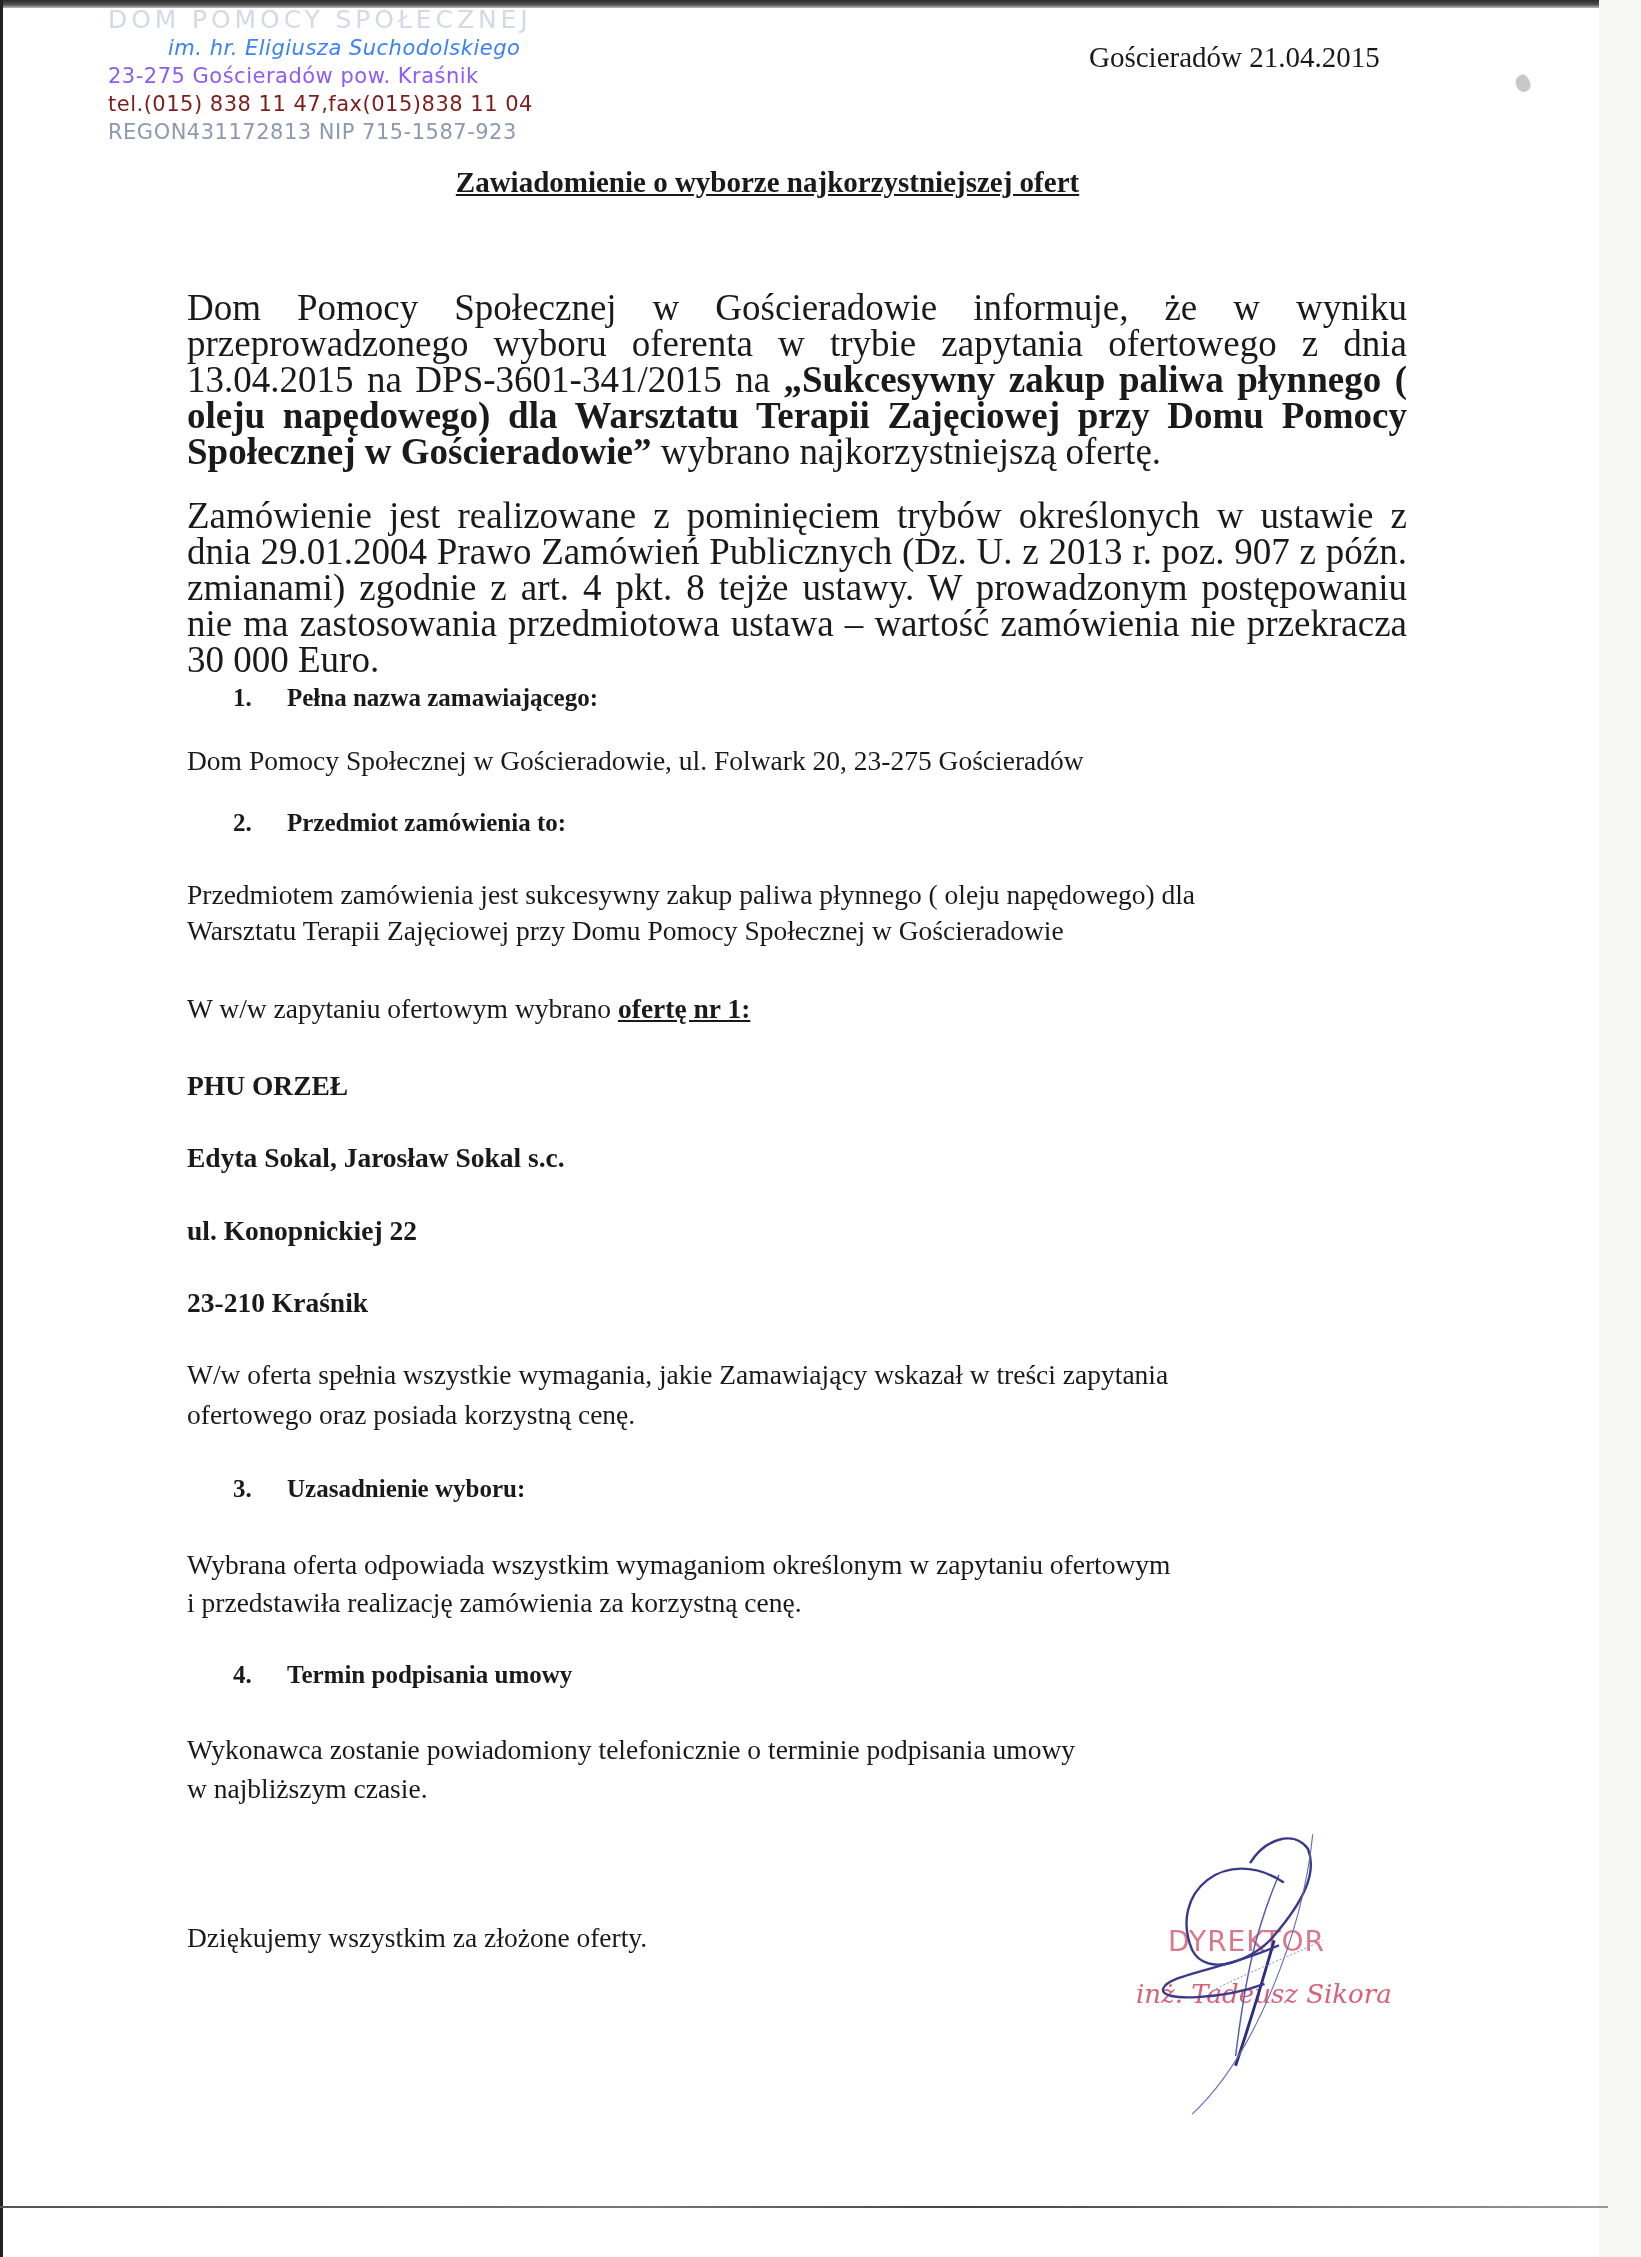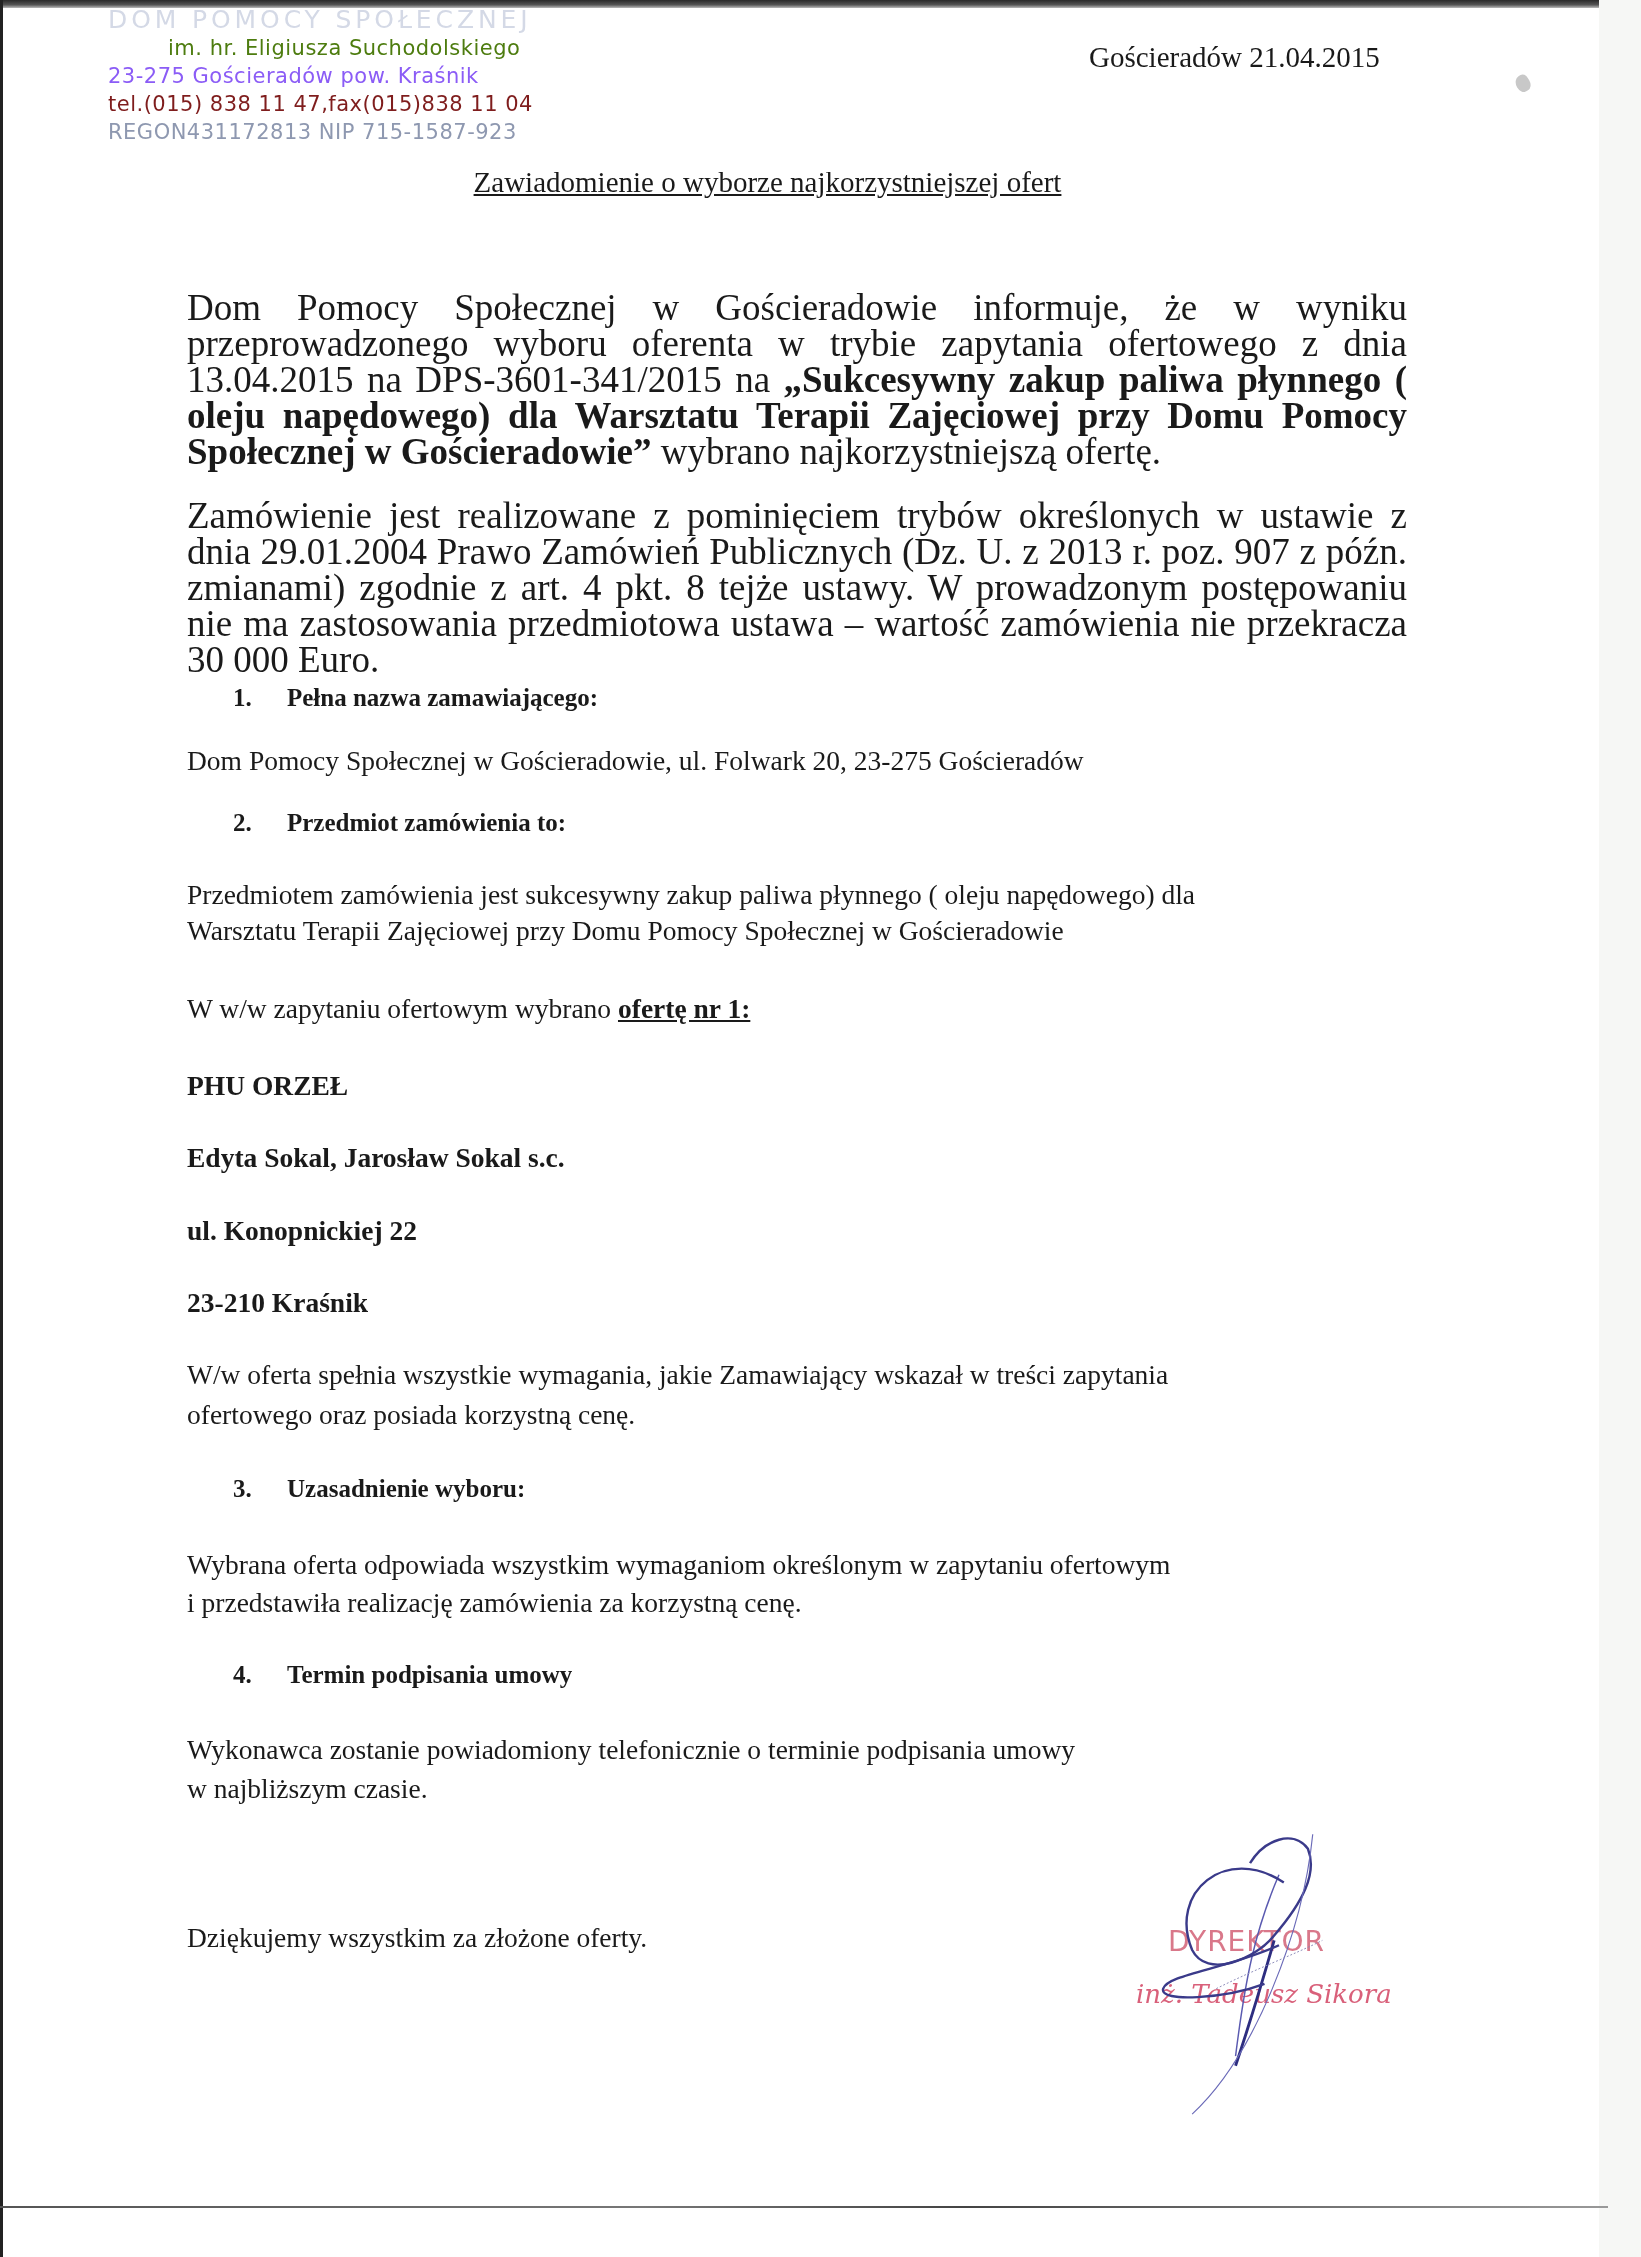--- a/index.html
+++ b/index.html
@@ -15,30 +15,30 @@
   .scan-bottom-line { position:absolute; left:0; top:2206px; width:1608px; height:1.9px; background:linear-gradient(90deg,#555,#777 40%,#444 60%,#999); }
   .speck { position:absolute; left:1516px; top:75px; width:13.5px; height:17.4px; background:#c8c8c8; border-radius:60% 40% 50% 50%; transform:rotate(-30deg); }
 
   .stamp {
     position:absolute; left:108px; top:5.8px; width:444px;
     font-family:"DejaVu Sans", sans-serif; color:#8c9ab8; font-size:21px; line-height:28px;
     letter-spacing:0.5px;
   }
   .stamp div { white-space:nowrap; }
   .stamp .l0 { color:#d4d9e6; font-size:25px; letter-spacing:3.9px; }
-  .stamp .l1 { color:#4d7c0f; padding-left:60px; }
+  .stamp .l1 { font-style:italic; color:#3b82f6; padding-left:60px; }
   .stamp .l2 { color:#8b5cf6; }
   .stamp .l3 { color:#7f1d1d; }
   .stamp .l4 { color:#8e98b0; }
 
   .date { position:absolute; left:1089px; top:41px; font-size:29px; }
 
   .title {
     position:absolute; left:0; width:1641px; top:166px; text-align:center;
-    font-weight:normal; font-size:29px; text-decoration:underline;
+    font-weight:bold; font-size:29px; text-decoration:underline;
   }
   .title span { position:relative; left:-53px; }
 
   .p { position:absolute; left:187px; width:1220px; font-size:37px; line-height:36px; text-align:justify; }
   .p b { font-weight:bold; }
   .heading { position:absolute; left:233px; font-size:25px; font-weight:bold; }
   .heading .num { display:inline-block; width:54px; }
   .line { position:absolute; left:187px; font-size:27.5px; white-space:nowrap; }
   .bold { font-weight:bold; }
   .u { text-decoration:underline; font-weight:bold; }

